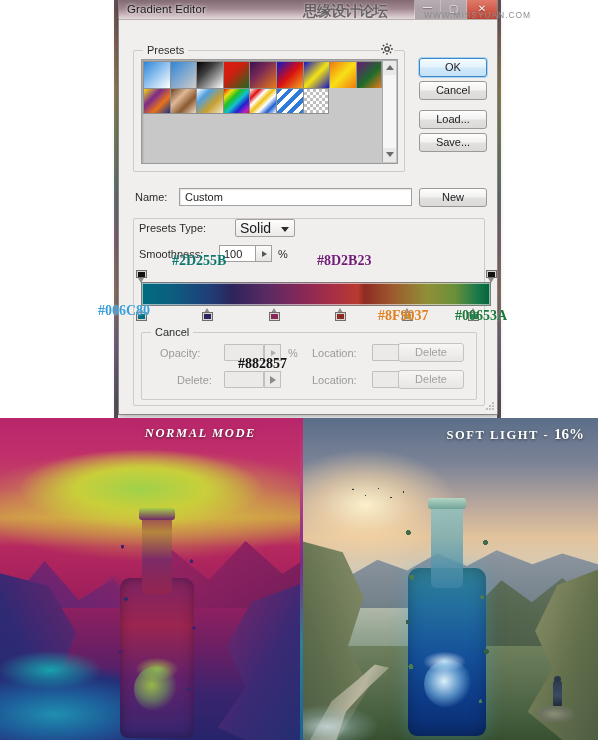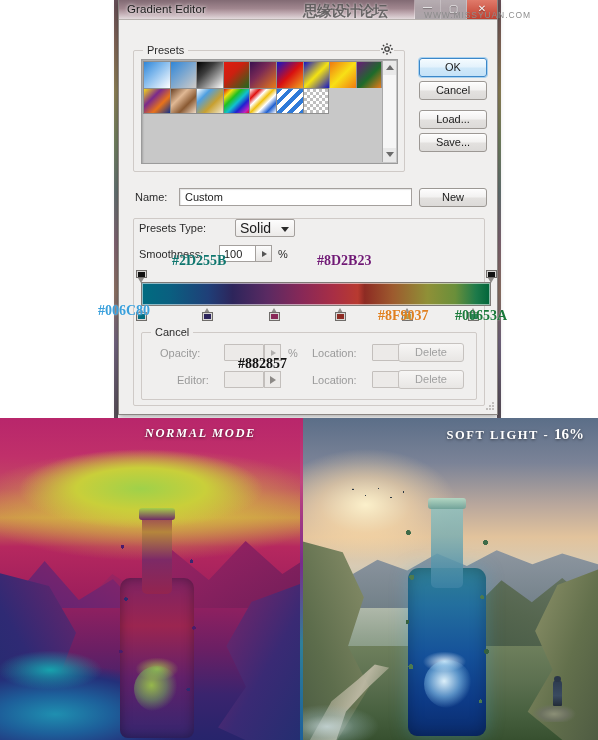--- a/index.html
+++ b/index.html
@@ -578,21 +578,21 @@
 
         <span class="dis-label" style="left:18px; top:14px;">Opacity:</span>
         <div class="dis-input" style="left:82px; top:11px; width:40px;"></div>
         <div class="dis-stepper" style="left:122px; top:11px;"></div>
         <span class="dis-label" style="left:146px; top:14px;">%</span>
         <span class="dis-label" style="left:170px; top:14px;">Location:</span>
         <div class="dis-input" style="left:230px; top:11px; width:54px;"></div>
         <span class="dis-label" style="left:289px; top:14px;">%</span>
         <div class="dis-btn" style="left:256px; top:10px;">Delete</div>
 
-        <span class="dis-label" style="left:35px; top:41px;">Editor:</span>
+        <span class="dis-label" style="left:35px; top:41px;">Delete:</span>
         <div class="dis-input" style="left:82px; top:38px; width:40px;"></div>
         <div class="dis-swatchbtn" style="left:122px; top:38px;"></div>
         <span class="dis-label" style="left:170px; top:41px;">Location:</span>
         <div class="dis-input" style="left:230px; top:38px; width:54px;"></div>
         <span class="dis-label" style="left:289px; top:41px;">%</span>
         <div class="dis-btn" style="left:256px; top:37px;">Delete</div>
       </div>
 
       <svg id="resize-grip" viewBox="0 0 12 12">
         <g fill="#9b9795">

